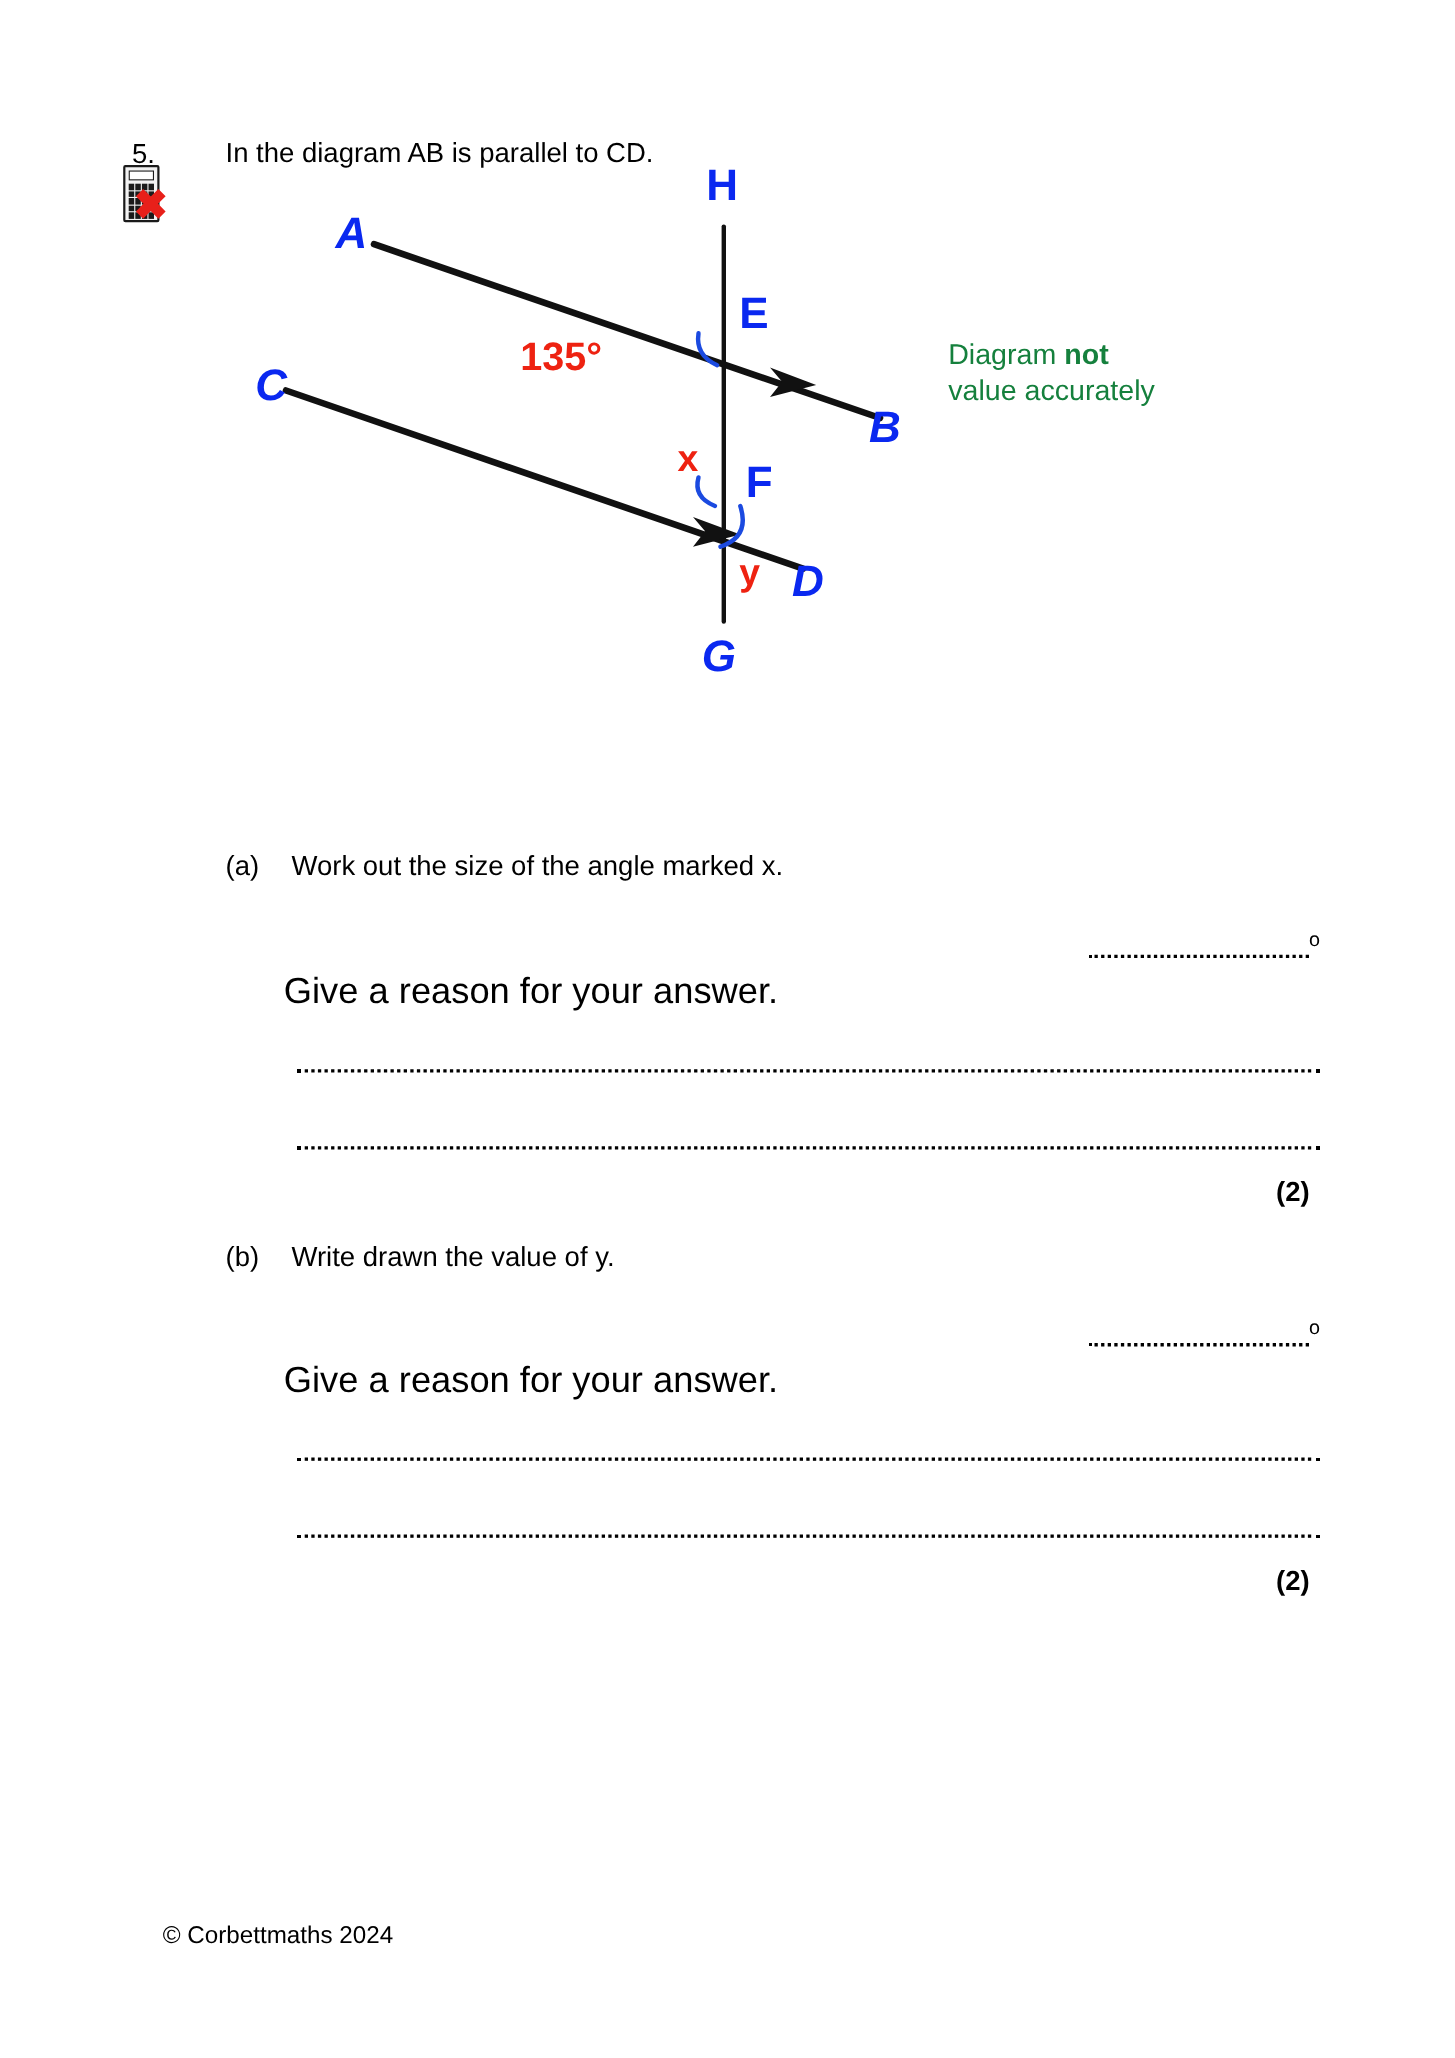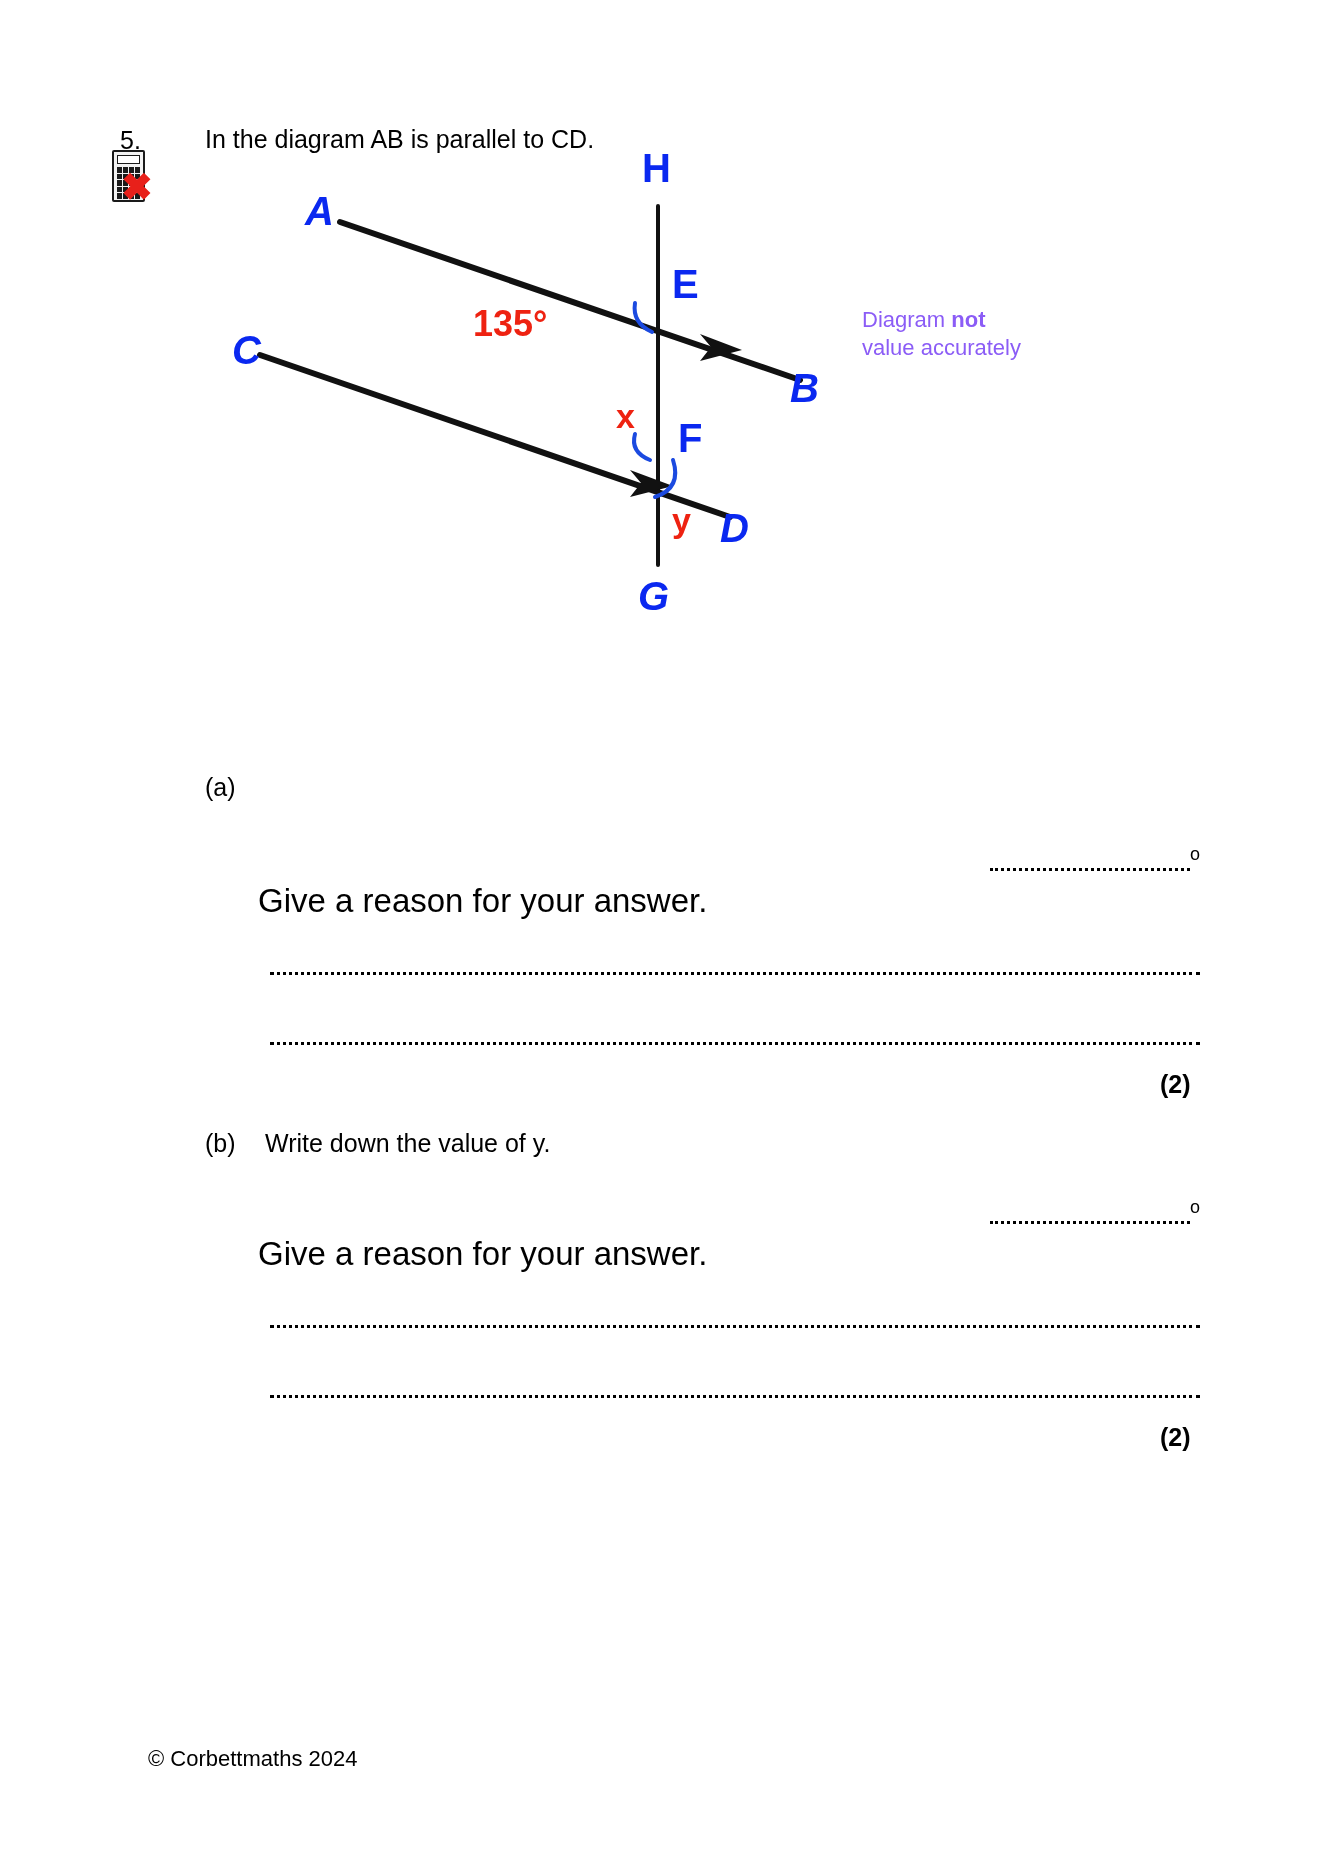--- a/index.html
+++ b/index.html
@@ -102,23 +102,23 @@
     top: 140px;
     width: 760px;
     height: 600px;
   }
   .diagram svg { display: block; }
 
   .note {
     position: absolute;
     left: 862px;
     top: 306px;
-    font-size: 22px;
+    font-size: 26px;
     line-height: 1.25;
-    color: #8b5cf6;
+    color: #15803d;
   }
   .note b { font-weight: bold; }
 
   
   .part-label {
     position: absolute;
     font-size: 25px;
     line-height: 1;
   }
   .part-text {
@@ -242,33 +242,34 @@
       <text x="442" y="392" font-family="'Liberation Sans', sans-serif" font-size="34" font-weight="bold" fill="#ee2211">y</text>
     </svg>
   </div>
 
   <div class="note">
     <span><span>Diagram </span><b>not</b></span><br>
     <span>value accurately</span>
   </div>
 
   <div class="part-label" style="left:205px; top:775px;">(a)</div>
+  <div class="part-text" style="left:265px; top:775px;">Work out the size of the angle marked x.</div>
 
   <div class="dots-short" style="left:990px; top:866px; width:200px;"></div>
   <div class="deg-mark" style="left:1190px; top:845px;">o</div>
 
   <div class="reason-text" style="left:258px; top:884px;">Give a reason for your answer.</div>
 
   <div class="dots-long" style="left:270px; top:970px; width:930px;"></div>
   <div class="dots-long" style="left:270px; top:1040px; width:930px;"></div>
 
   <div class="marks" style="left:1160px; top:1072px;">(2)</div>
 
   <div class="part-label" style="left:205px; top:1131px;">(b)</div>
-  <div class="part-text" style="left:265px; top:1131px;">Write down the value of y.</div>
+  <div class="part-text" style="left:265px; top:1131px;">Write drawn the value of y.</div>
 
   <div class="dots-short" style="left:990px; top:1219px; width:200px;"></div>
   <div class="deg-mark" style="left:1190px; top:1198px;">o</div>
 
   <div class="reason-text" style="left:258px; top:1237px;">Give a reason for your answer.</div>
 
   <div class="dots-long" style="left:270px; top:1323px; width:930px;"></div>
   <div class="dots-long" style="left:270px; top:1393px; width:930px;"></div>
 
   <div class="marks" style="left:1160px; top:1425px;">(2)</div>

